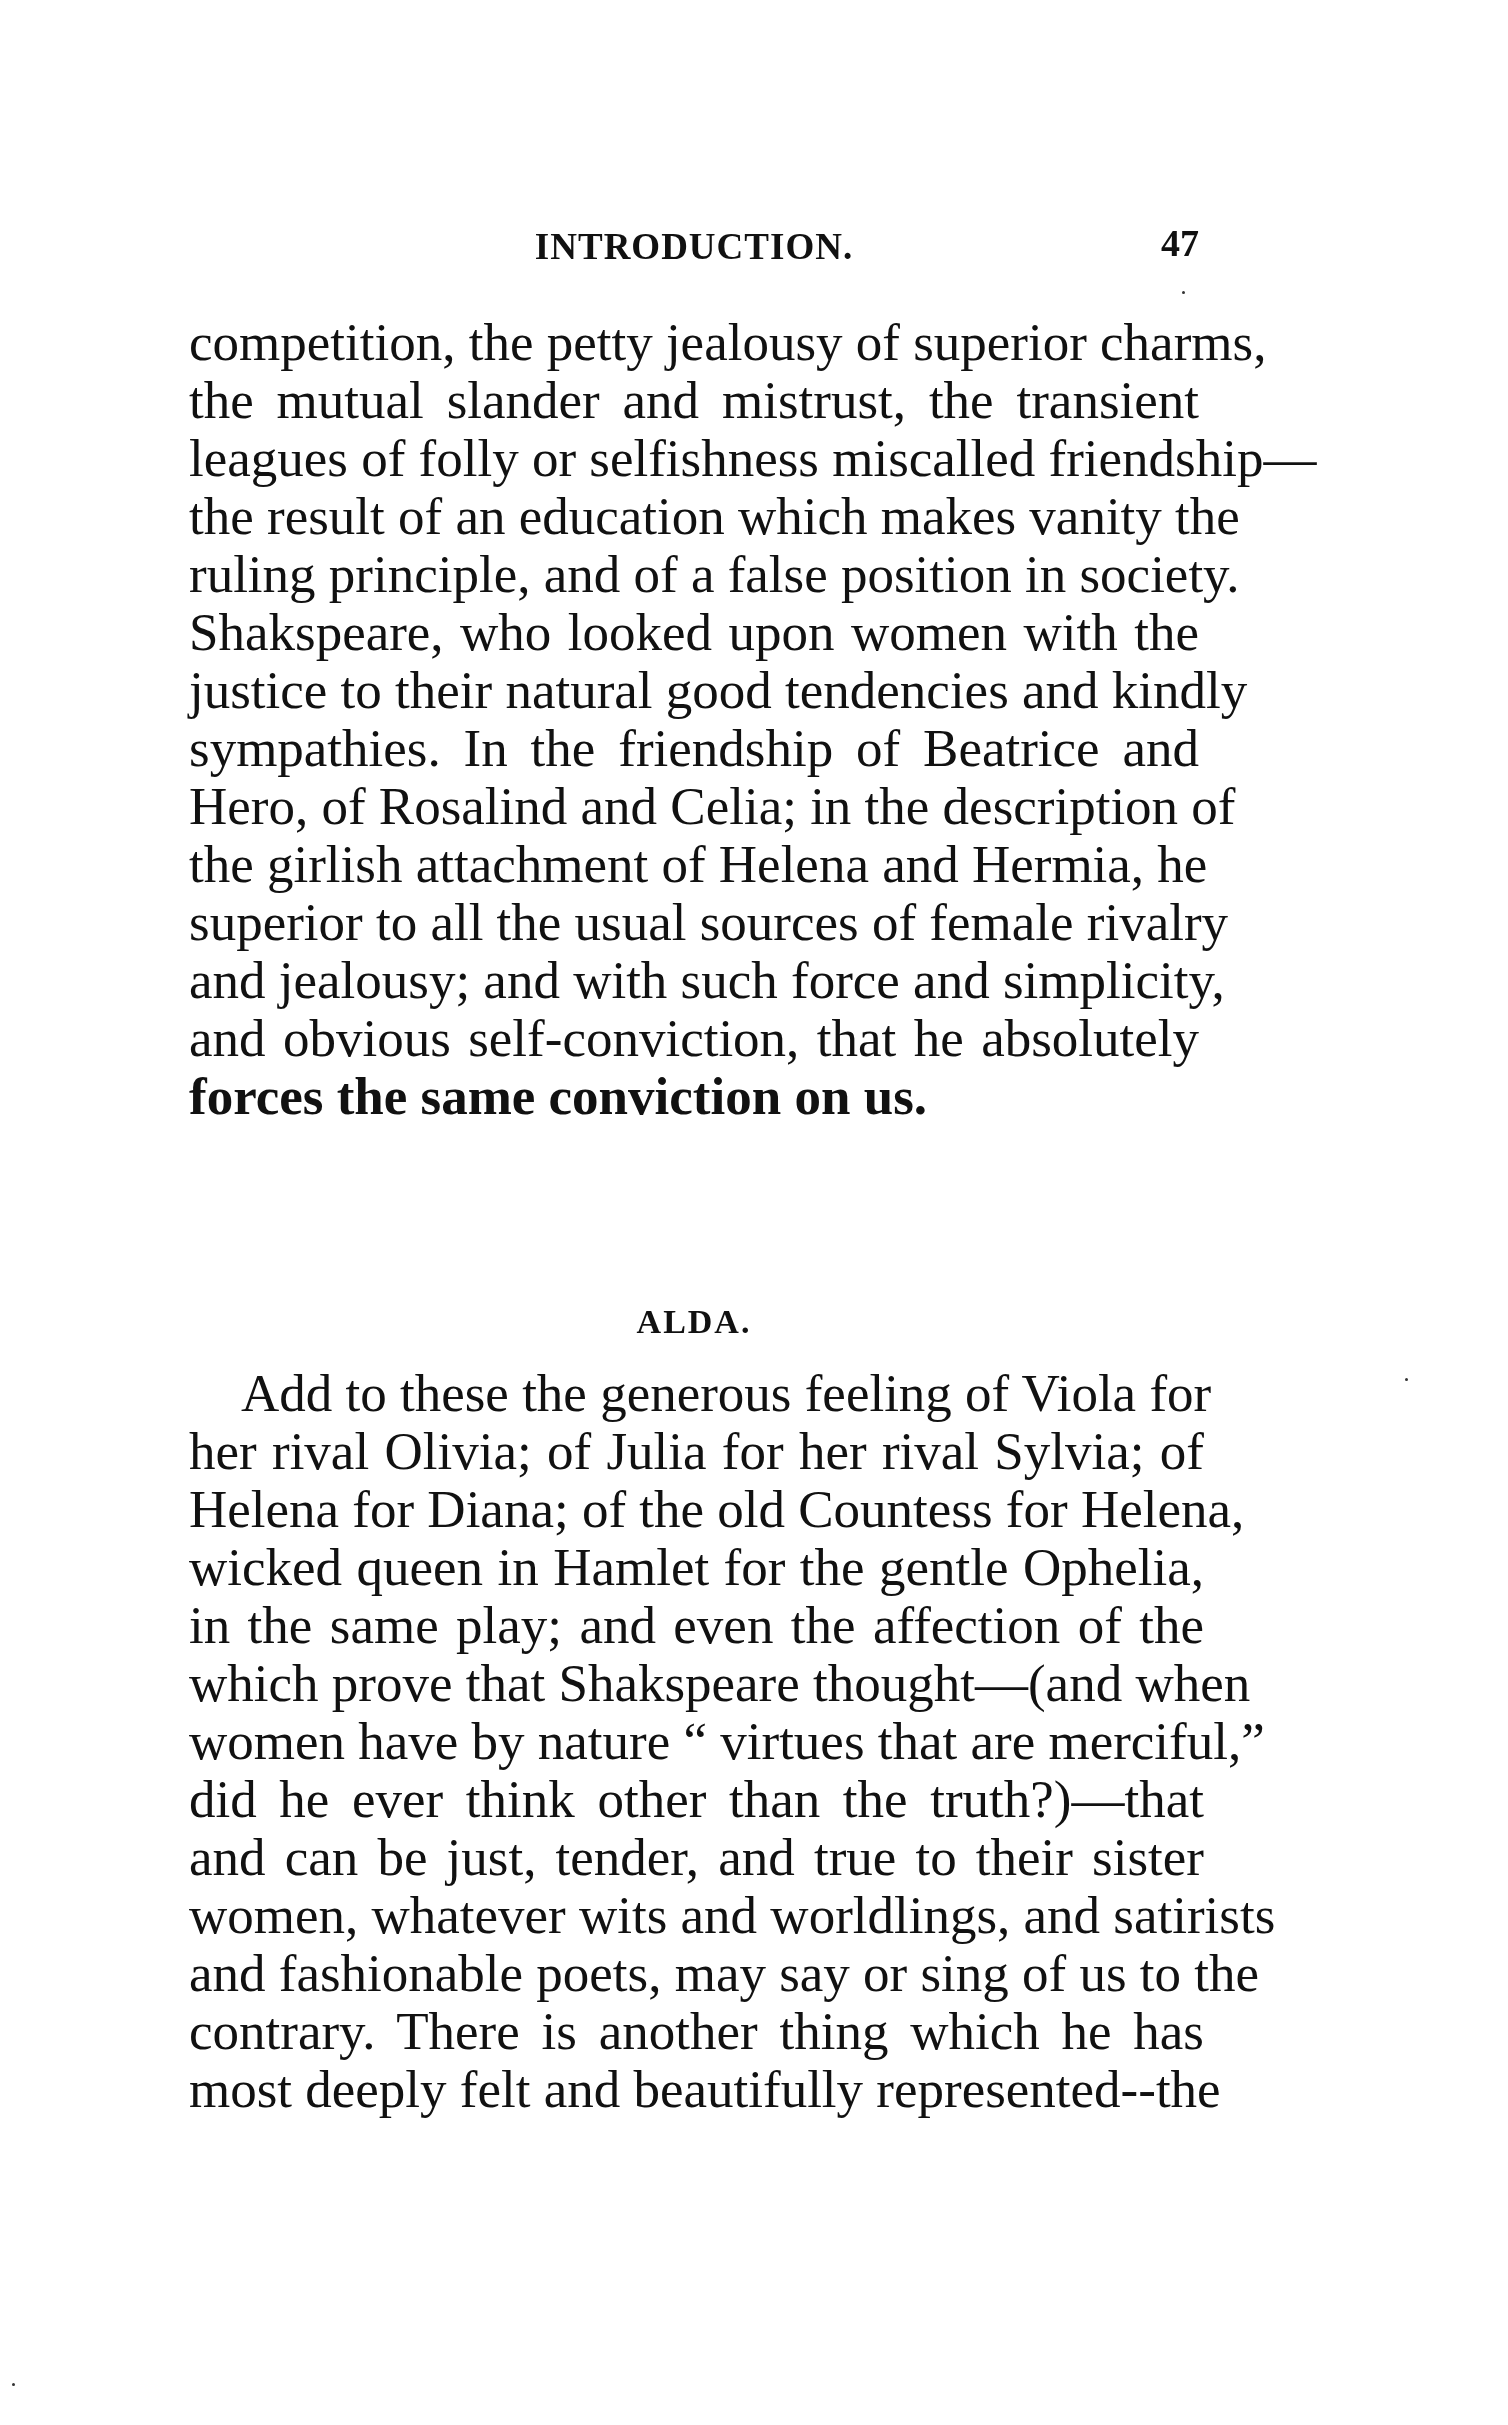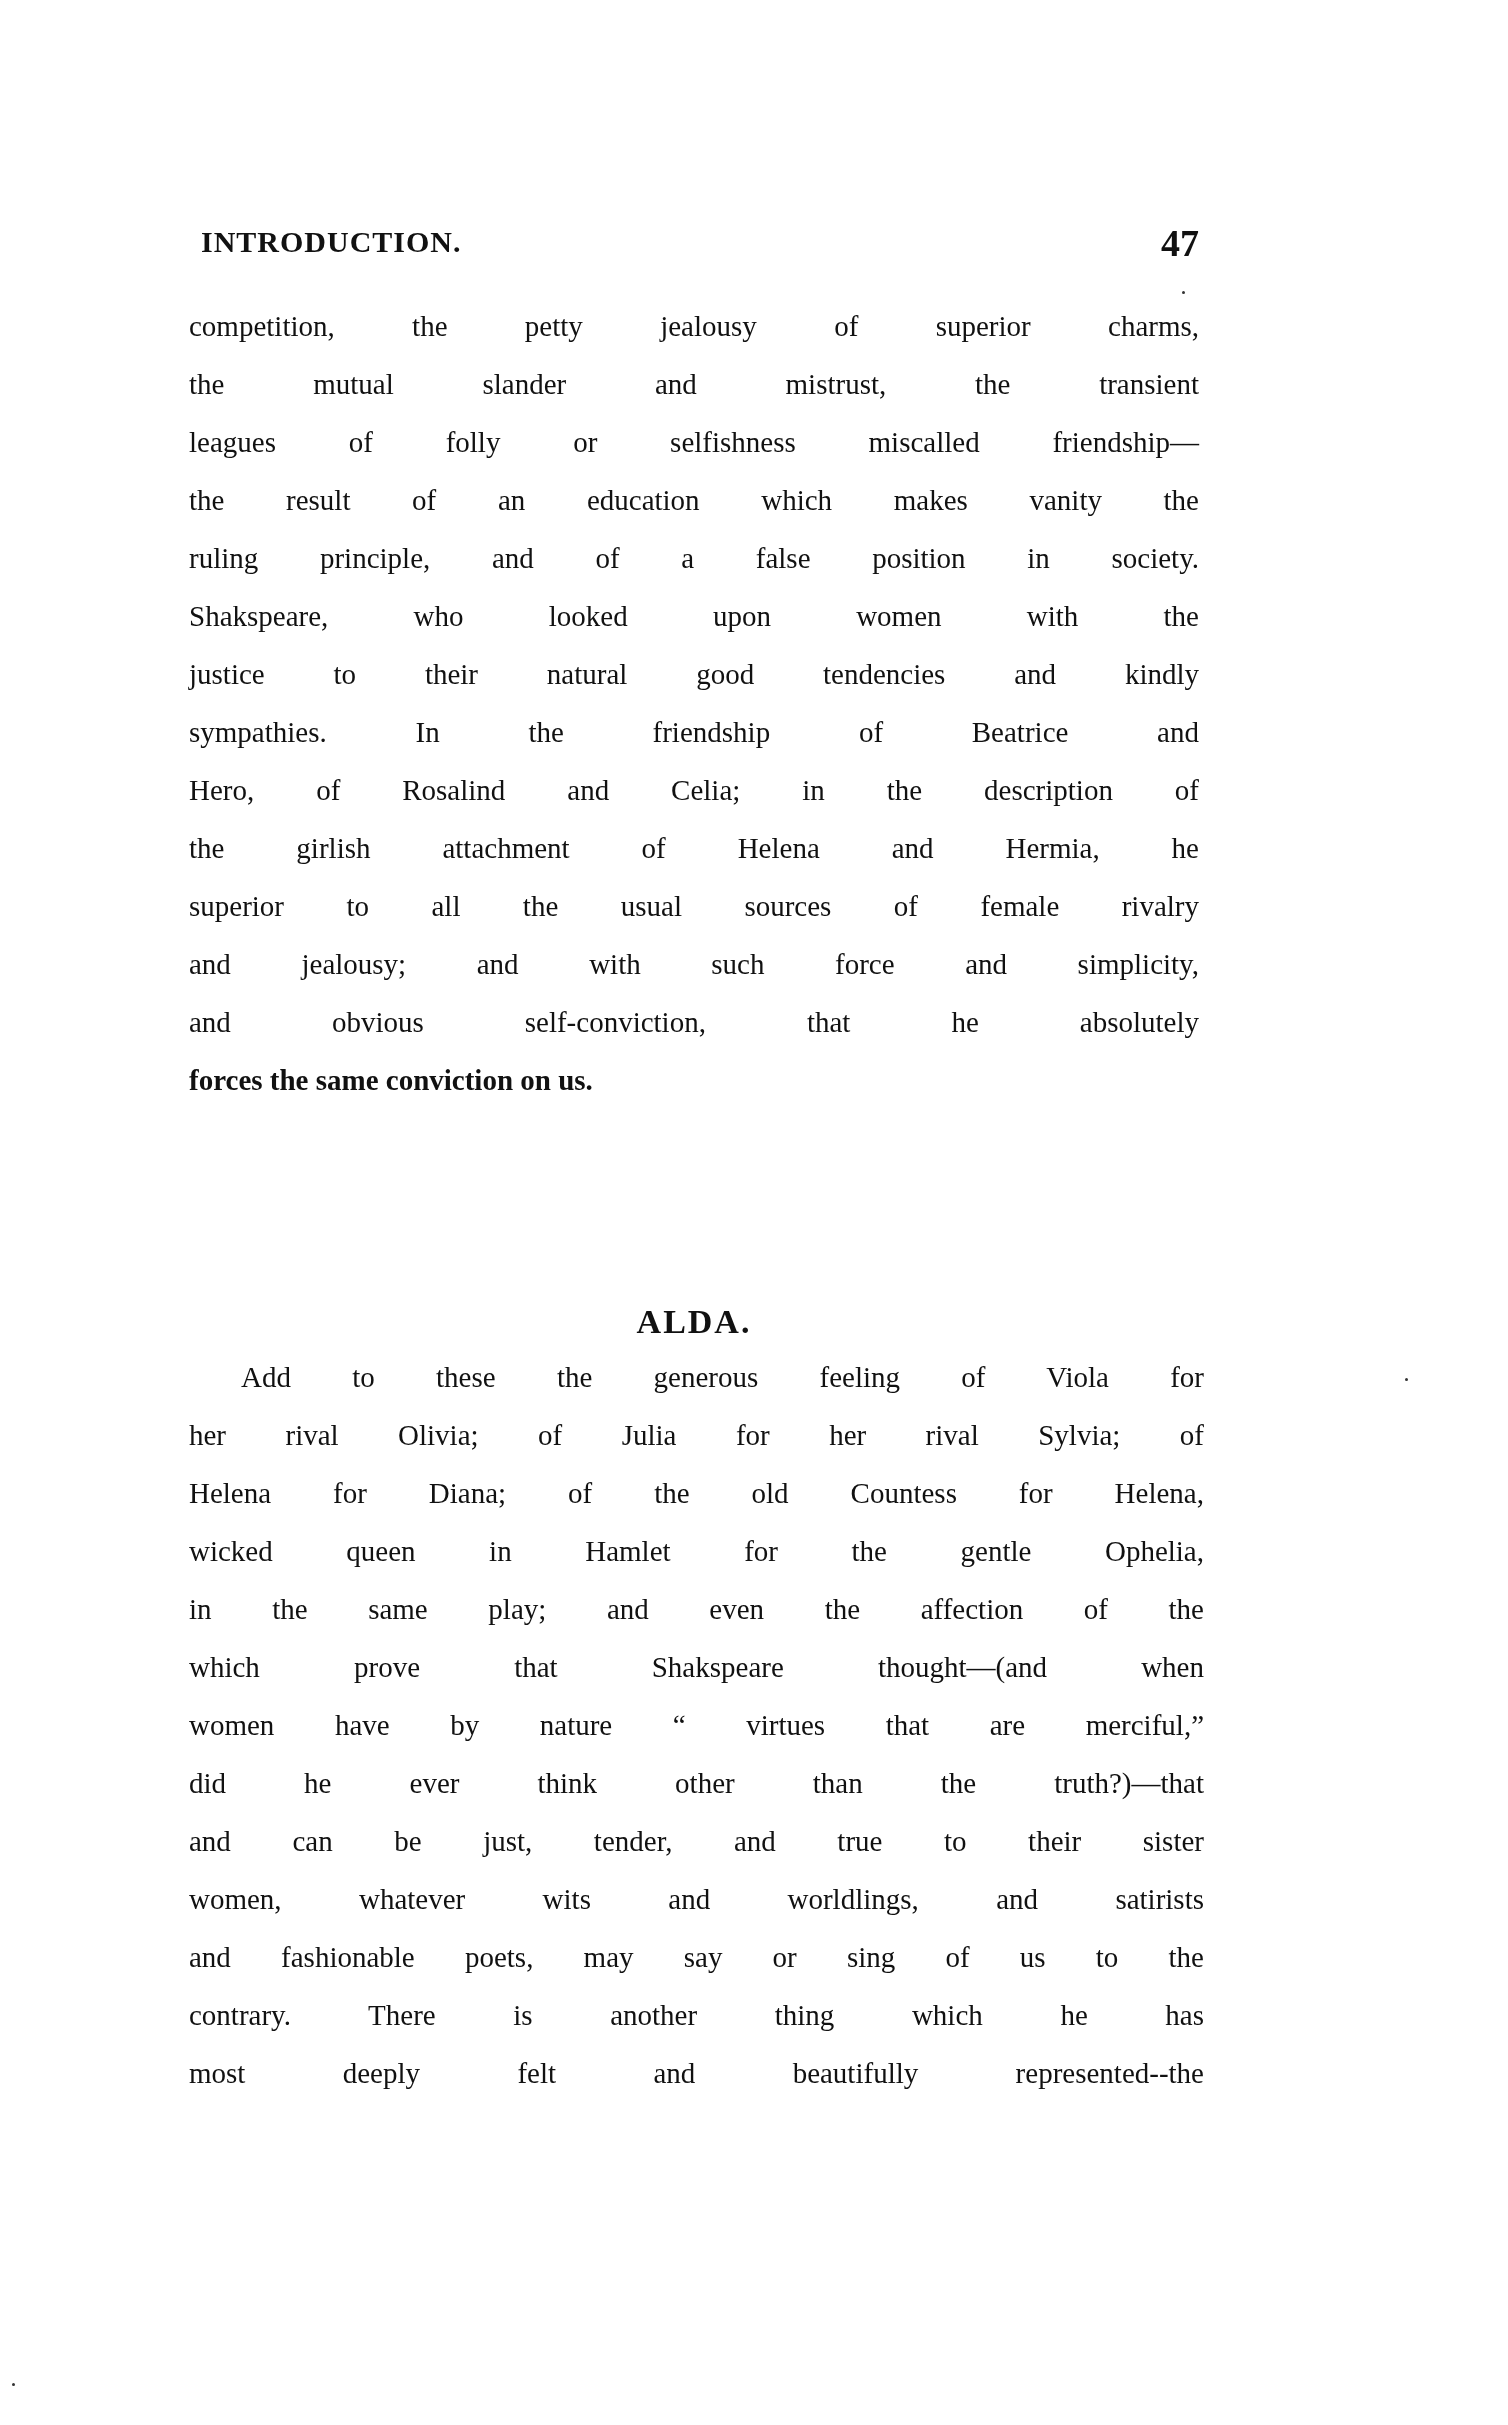--- a/index.html
+++ b/index.html
@@ -1,23 +1,23 @@
 <!DOCTYPE html>
 <html><head>
 <meta charset="utf-8">
 <style>
   html, body { margin: 0; padding: 0; background: #ffffff; }
   body { width: 1508px; height: 2426px; position: relative; overflow: hidden;
          font-family: "Liberation Serif", "DejaVu Serif", serif; color: #111; }
   .page { position: absolute; left: 0; top: 0; width: 1508px; height: 2426px; background: #fff; }
   .running-head { position: absolute; top: 217px; left: 189px; width: 1010px; height: 50px; }
-  .running-title { position: absolute; left: 12px; right: 0; 
-                   font-size: 30px; font-weight: bold; letter-spacing: 1px; top: 8px; }
+  .running-title { position: absolute; left: 0; right: 0; text-align: center;
+                   font-size: 37px; font-weight: bold; letter-spacing: 1px; top: 8px; }
   .page-number { position: absolute; right: 0; top: 4px; font-size: 38px; font-weight: bold; }
-  .text-block { position: absolute; left: 189px; width: 1010px; font-size: 29px; line-height: 58px; }
+  .text-block { position: absolute; left: 189px; width: 1010px; font-size: 53px; line-height: 58px; margin-top: 16px; }
   .text-block .line { display: block; white-space: nowrap; text-align: justify; text-align-last: justify; height: 58px; overflow: visible; }
   .text-block .line.last { text-align-last: left; font-weight: bold; }
   .text-block .line.indent { padding-left: 52px; }
   #para1 { top: 297px; }
   .section-heading { position: absolute; top: 1303px; left: 189px; width: 1010px; text-align: center;
                      font-size: 34px; font-weight: bold; letter-spacing: 2px; }
   #para2 { top: 1348px; left: 189px; width: 1015px; }
   .speck { position: absolute; width: 3px; height: 3px; background: #333; border-radius: 50%; }
 </style>
 </head>

